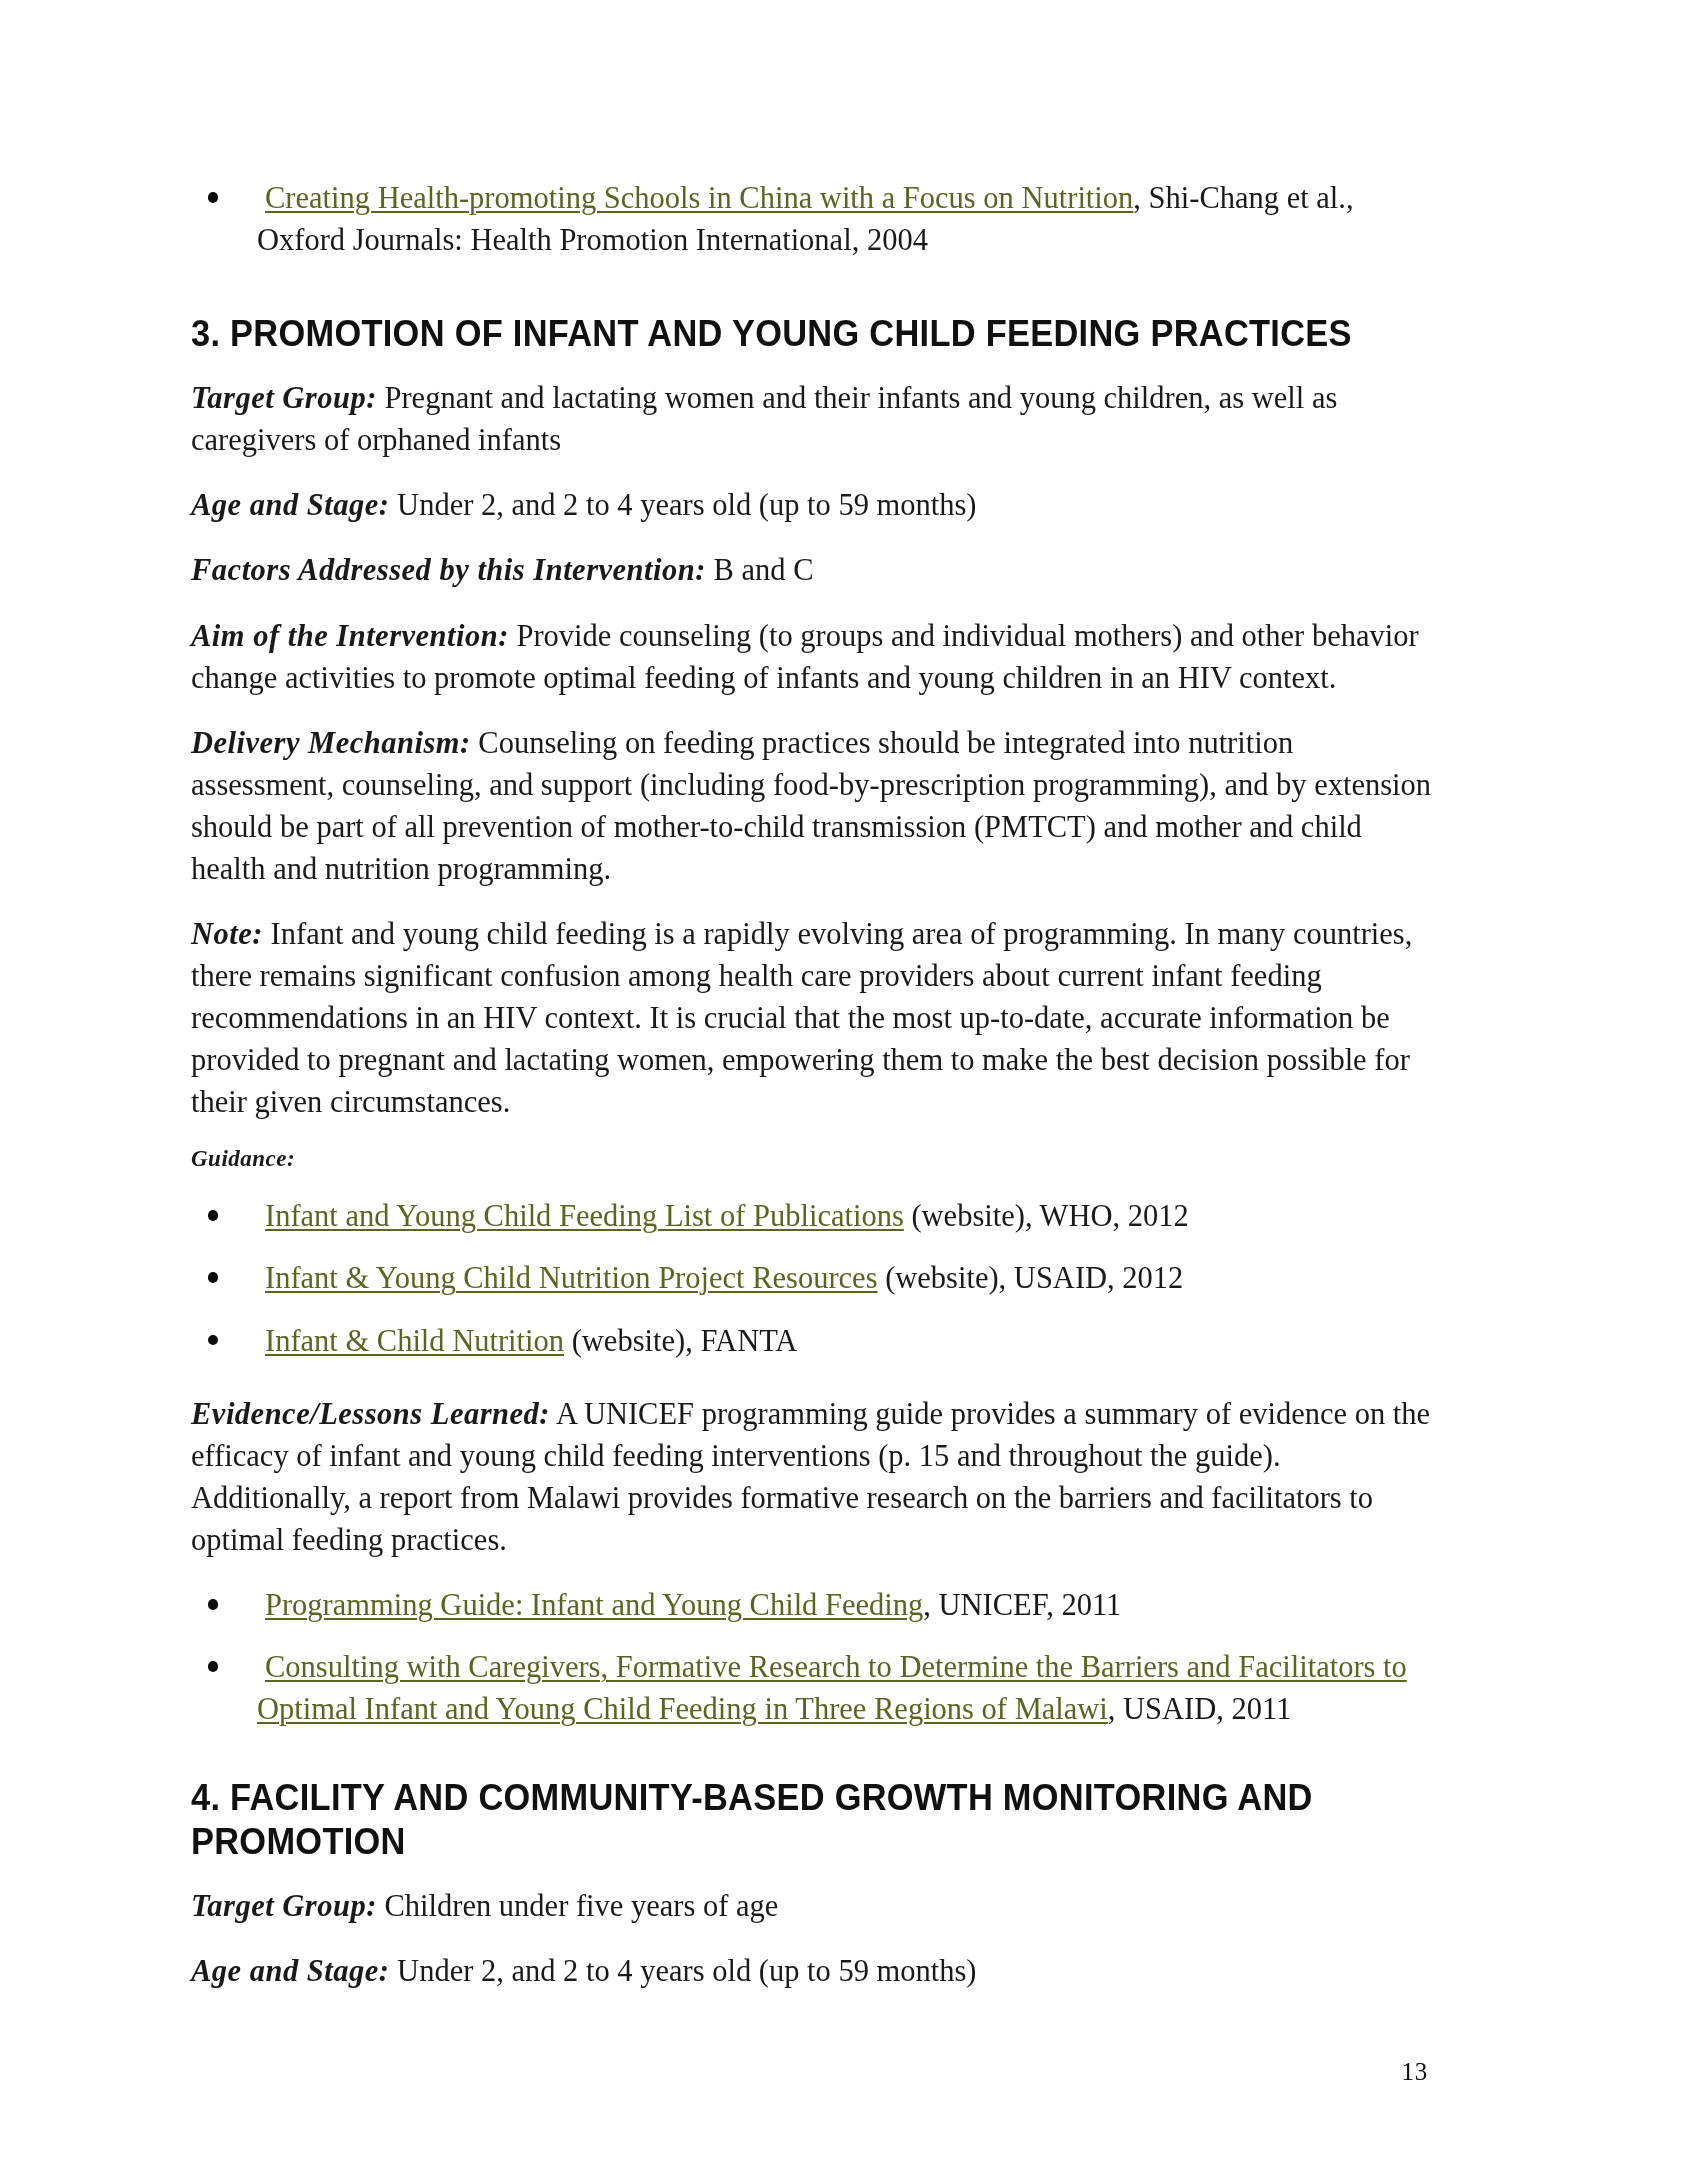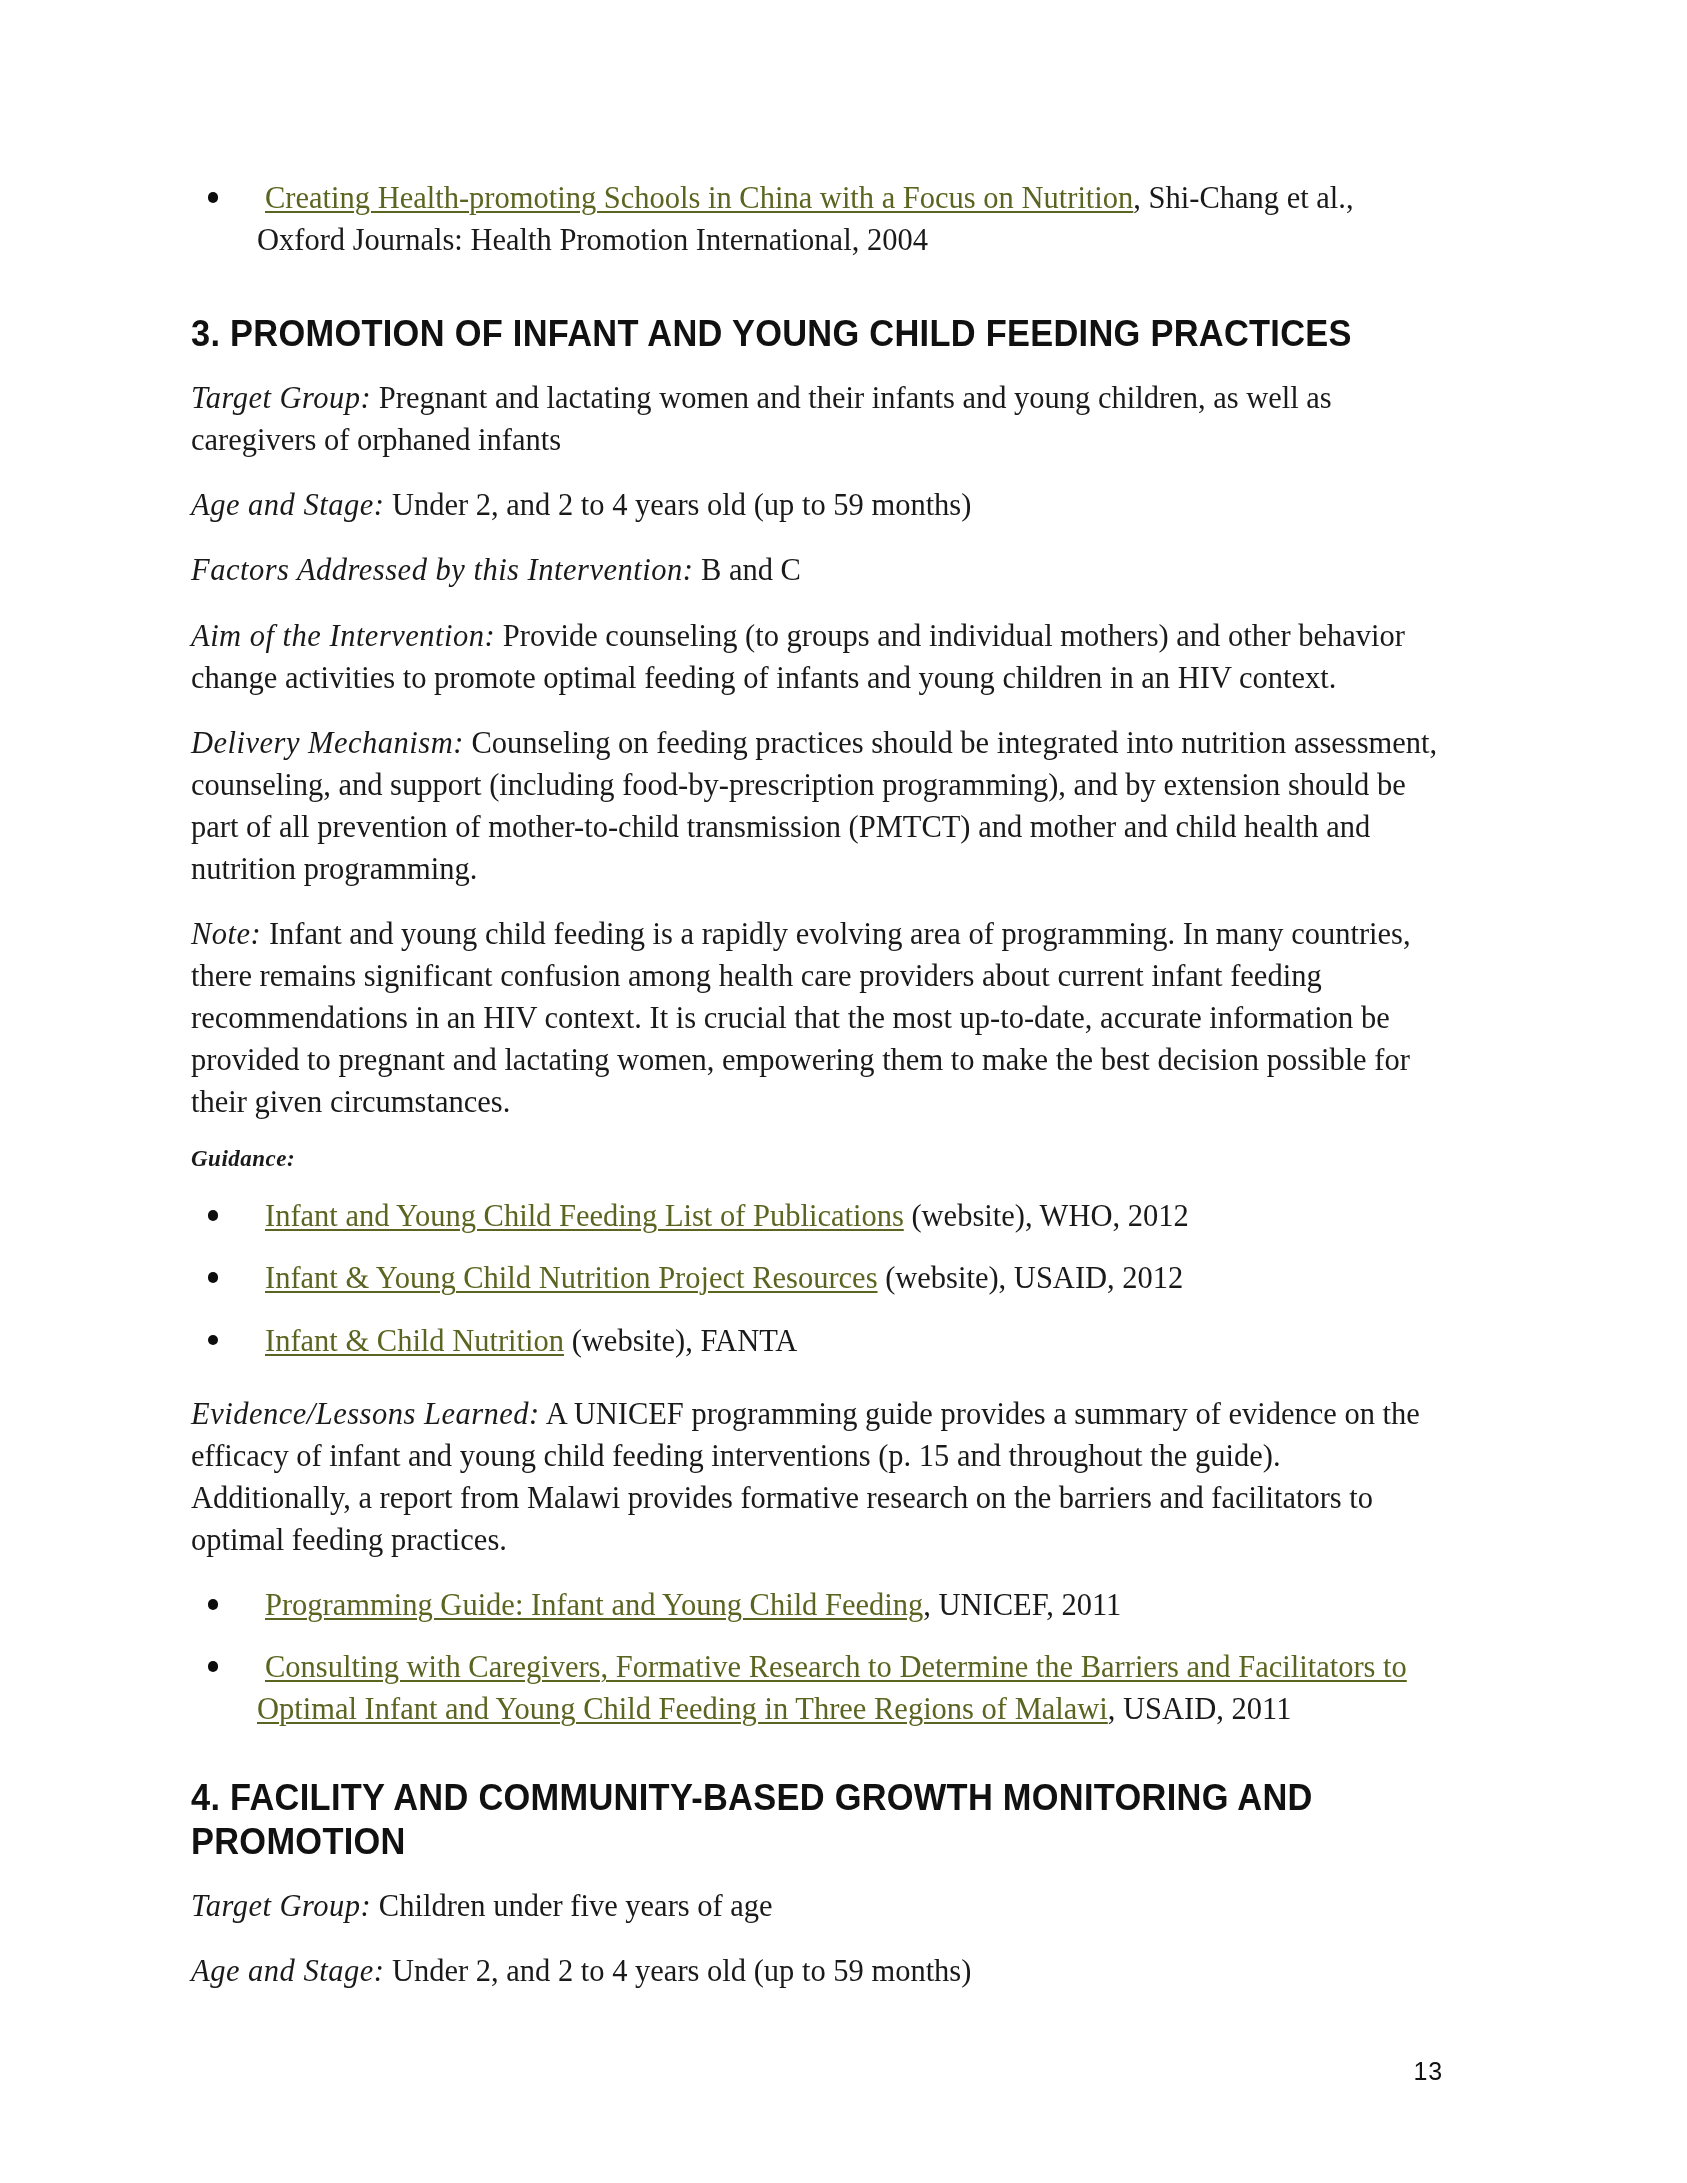--- a/index.html
+++ b/index.html
@@ -43,21 +43,21 @@
 
   
   p.body {
     font-size: 30.5px;
     line-height: 1.38;
     margin: 0 0 23px 0;
     text-align: left;
     color: #1a1a1a;
   }
   .lbl {
-    font-weight: normal;
+    font-weight: bold;
     font-style: italic;
     letter-spacing: 0.5px;
   }
   .subhead {
     font-size: 23px;
     font-weight: bold;
     font-style: italic;
     letter-spacing: 0.5px;
     margin: 0 0 23px 0;
     color: #1a1a1a;
@@ -96,23 +96,23 @@
     text-decoration-thickness: 1.6px;
     cursor: pointer;
     margin-left: 8px;
   }
 
   .spacer-sm { height: 8.2px; }
 
   
   .page-number {
     position: absolute;
-    right: 244px;
+    right: 259px;
     bottom: 97px;
-    font-family: Liberation Sans, sans-serif;
+    font-family: Liberation Serif, serif;
     font-size: 25px;
     color: #111111;
     letter-spacing: 0.8px;
   }
 </style>
 </head>
 <body>
 
 <div class="page">
   <div class="content">

